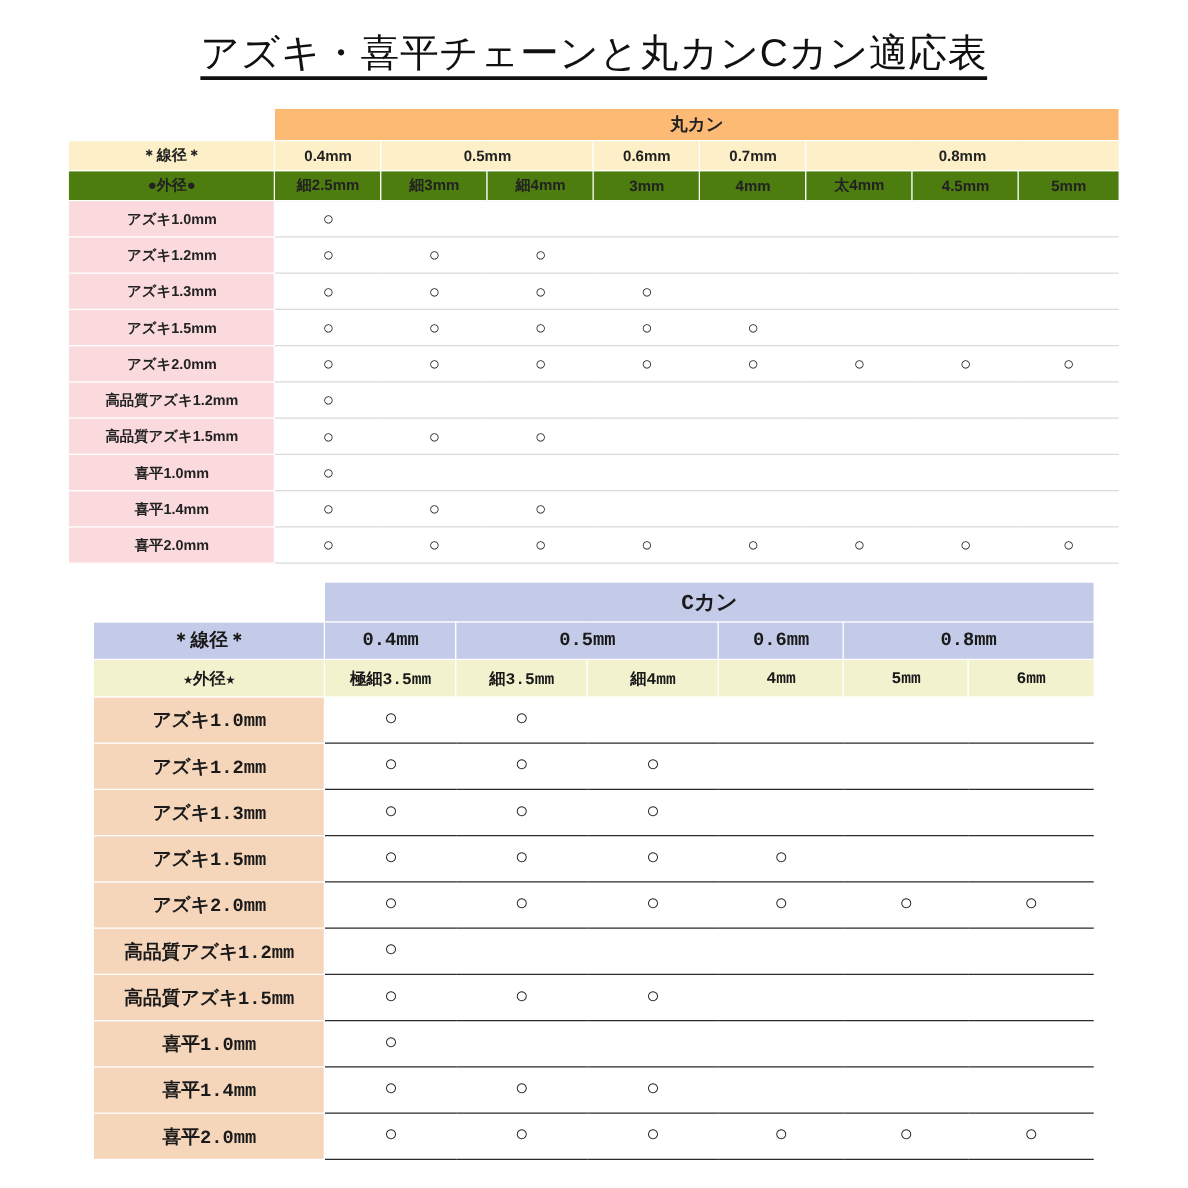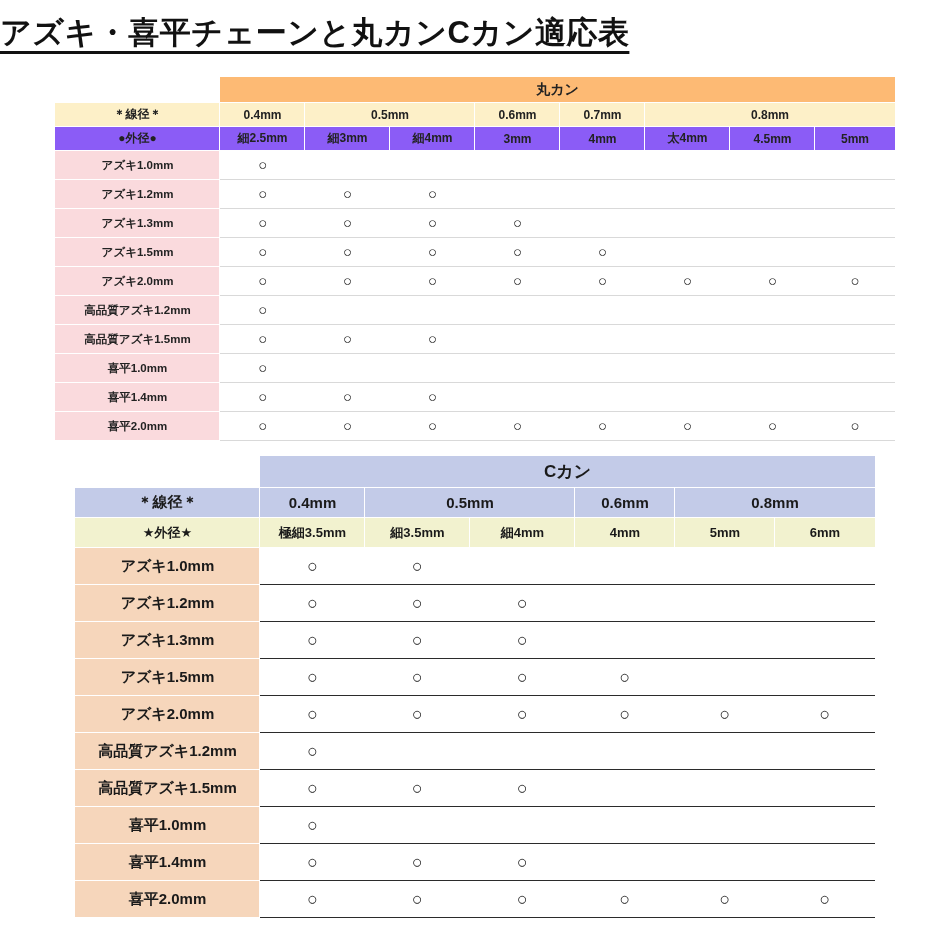--- a/index.html
+++ b/index.html
@@ -6,25 +6,26 @@
   html, body {
     margin: 0; padding: 0;
     width: 950px; height: 950px;
     background: #ffffff;
     font-family: "Liberation Sans", "DejaVu Sans", sans-serif;
     overflow: hidden;
   }
   .page { width: 950px; height: 950px; position: relative; background: #fff; }
 
   .title {
+    text-align: center;
     font-size: 31px;
-    font-weight: bold;
+    font-weight: normal;
     color: #111;
     letter-spacing: 0.5px;
-    padding-top: 12px;
+    padding-top: 22px;
     padding-bottom: 4px;
     text-decoration: underline;
     text-decoration-thickness: 3px;
     text-underline-offset: 8px;
   }
 
   table {
     border-collapse: collapse;
     table-layout: fixed;
   }
@@ -47,21 +48,21 @@
   .t1 .hdr-main {
     background: #fdba74;
     font-size: 14px;
     height: 26px;
   }
   .t1 .hdr-wire {
     background: #fdf0c8;
     height: 24px;
   }
   .t1 .hdr-outer {
-    background: #8b5cf6;
+    background: #4d7c0f;
     height: 24px;
   }
   .t1 .rowlabel {
     background: #fadadd;
     text-align: center;
     font-size: 11.5px;
     height: 29px;
   }
   .t1 .cell {
     background: #ffffff;
@@ -71,20 +72,21 @@
     border-bottom: 1px solid #d9d9d9;
     height: 29px;
   }
   .t1 .labelcol-spacer { background: #ffffff; border: none; }
 
   
   .t2 {
     margin: 14px auto 16px auto;
     width: 800px;
     font-size: 14px;
+    font-family: Liberation Mono, monospace;
   }
   .t2 td, .t2 th {
     border: 1px solid #ffffff;
     text-align: center;
     vertical-align: middle;
     padding: 0;
     height: 31px;
     font-weight: bold;
     color: #1a1a1a;
   }

